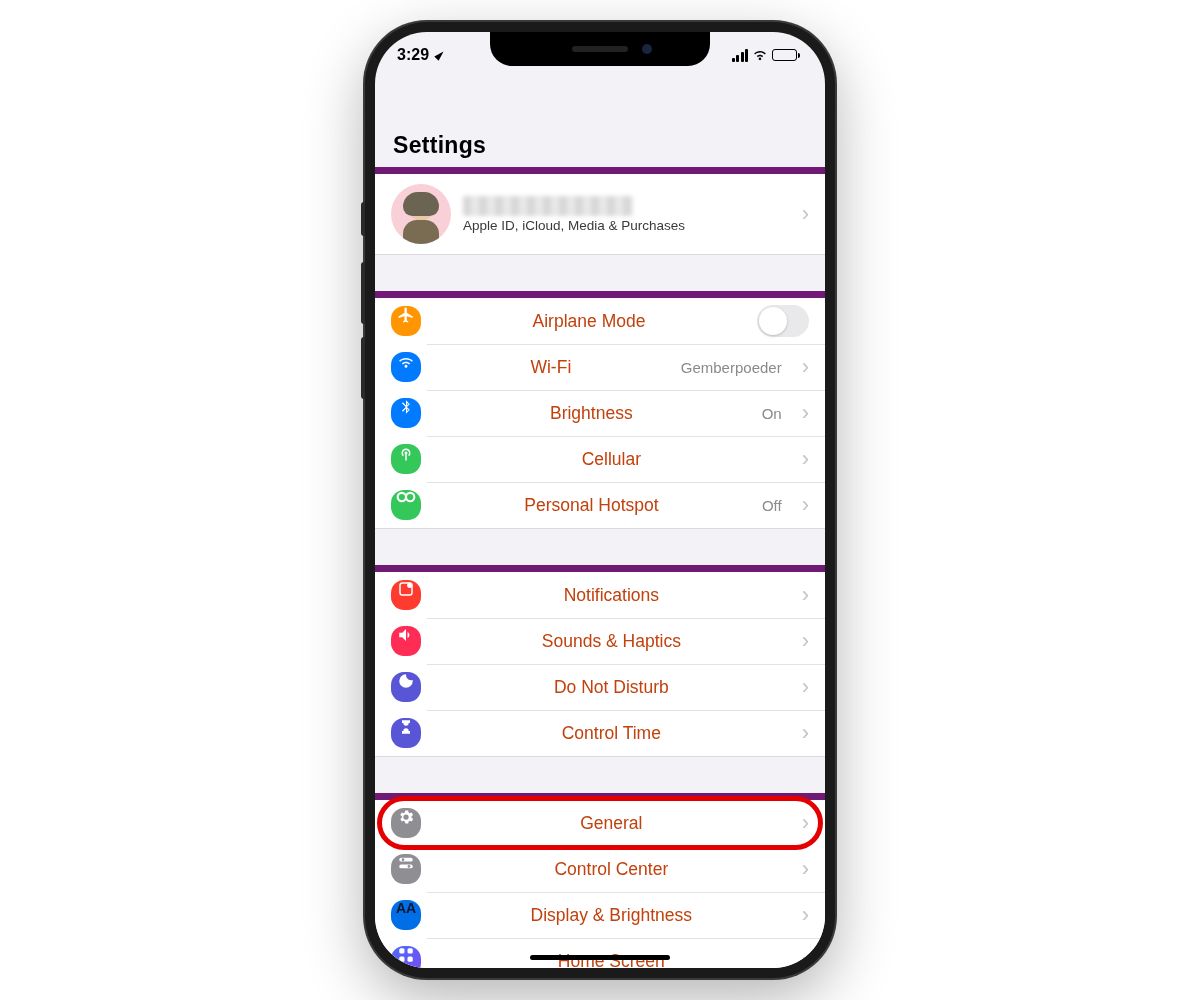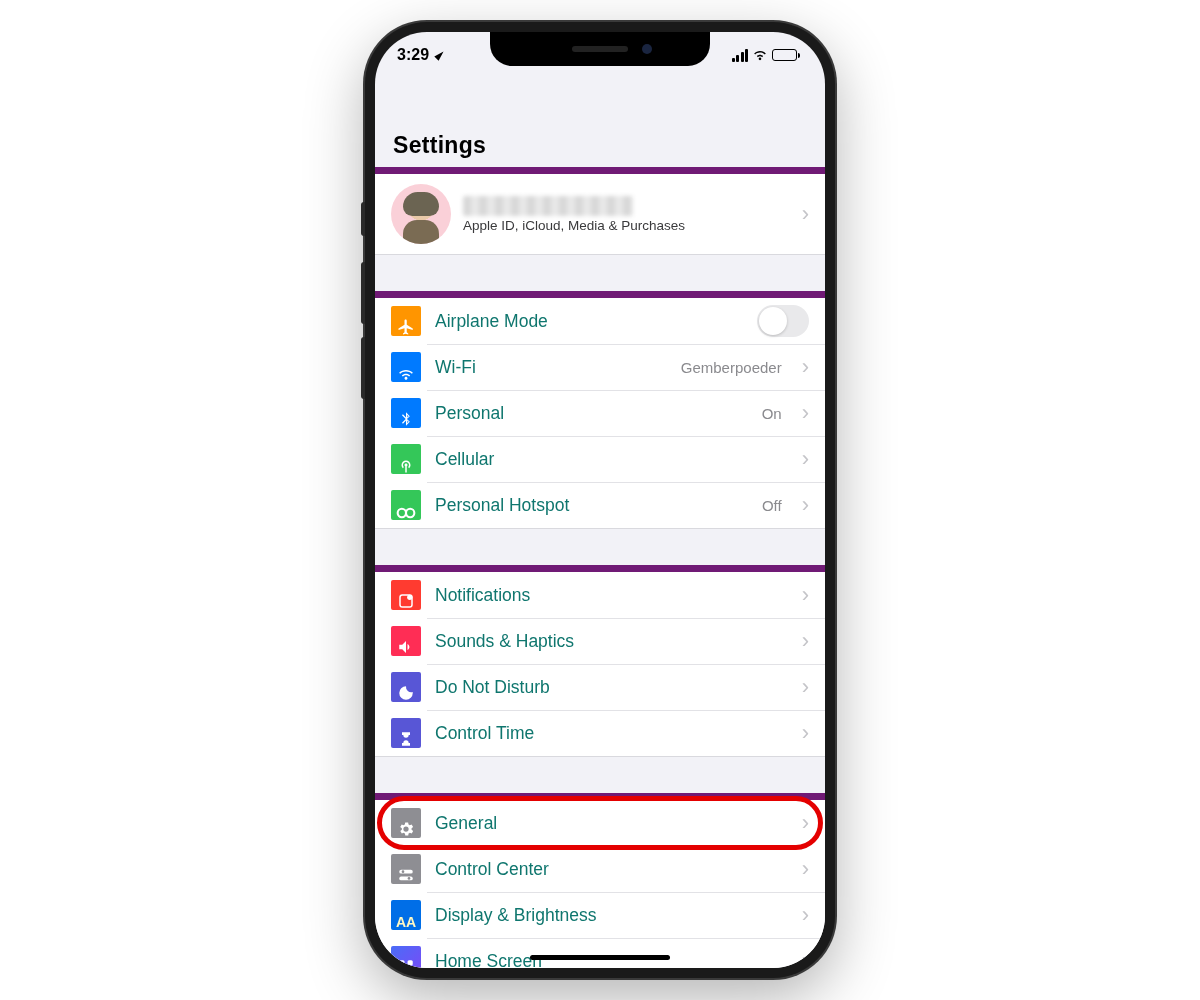--- a/index.html
+++ b/index.html
@@ -106,26 +106,26 @@
       padding: 0 16px 0 16px;
       position:relative;
       gap: 14px;
     }
     .row + .row::before {
       content:""; position:absolute; top:0; left:52px; right:0;
       height:1px; background:#e2e2e6;
     }
     .row.no-sep::before{display:none;}
     .row-icon {
-      width:30px; height:30px; border-radius:2px;
-      display:flex; align-items:flex-end; justify-content:center;
+      width:30px; height:30px; border-radius:13px;
+      display:flex; align-items:flex-start; justify-content:center;
       flex-shrink:0;
-      color:#fef9c3;
-    }
-    .row-label { font-size:17.5px; color:#0f766e; flex:1; }
+      color:#0f172a;
+    }
+    .row-label { font-size:17.5px; color:#c2410c; flex:1;text-align:center; }
     .row-value { font-size:15px; color:#8a8a8e; margin-right: 6px;}
     .chevron { color:#c5c5c9; font-size:22px; }
     .toggle {
       width:52px; height:32px; background:#e9e9eb; border-radius:16px;
       position:relative;
     }
     .toggle::after{
       content:""; position:absolute; left:2px; top:2px;
       width:28px; height:28px; background:#fff; border-radius:50%;
       box-shadow:0 1px 3px rgba(0,0,0,.2);
@@ -220,21 +220,21 @@
           <div class="row-label">Wi-Fi</div>
           <div class="row-value">Gemberpoeder</div>
           <span class="chevron">›</span>
         </div>
         <div class="row">
           <div class="row-icon ic-blue">
               <svg width="16" height="18" viewBox="0 0 24 24" fill="#fff">
                 <path d="M17.7 7.7L12 2v7.6L7.4 5 6 6.4 11.6 12 6 17.6 7.4 19 12 14.4V22l5.7-5.7L13.4 12l4.3-4.3zM14 5.8l1.9 1.9L14 9.6V5.8zm1.9 10.5L14 18.2v-3.8l1.9 1.9z"></path>
               </svg>
             </div>
-          <div class="row-label">Personal</div>
+          <div class="row-label">Brightness</div>
           <div class="row-value">On</div>
           <span class="chevron">›</span>
         </div>
         <div class="row">
           <div class="row-icon ic-green">
               <svg width="18" height="18" viewBox="0 0 24 24" fill="#fff">
                 <path d="M12 6c-3.3 0-6 2.7-6 6 0 1.7.7 3.2 1.8 4.2l1.4-1.4C8.4 14.1 8 13.1 8 12c0-2.2 1.8-4 4-4s4 1.8 4 4c0 1.1-.4 2.1-1.2 2.8l1.4 1.4C17.3 15.2 18 13.7 18 12c0-3.3-2.7-6-6-6zm0 4c-1.1 0-2 .9-2 2 0 .7.4 1.4 1 1.7V22h2v-8.3c.6-.3 1-1 1-1.7 0-1.1-.9-2-2-2z"></path>
               </svg>
             </div>
           <div class="row-label">Cellular</div>

